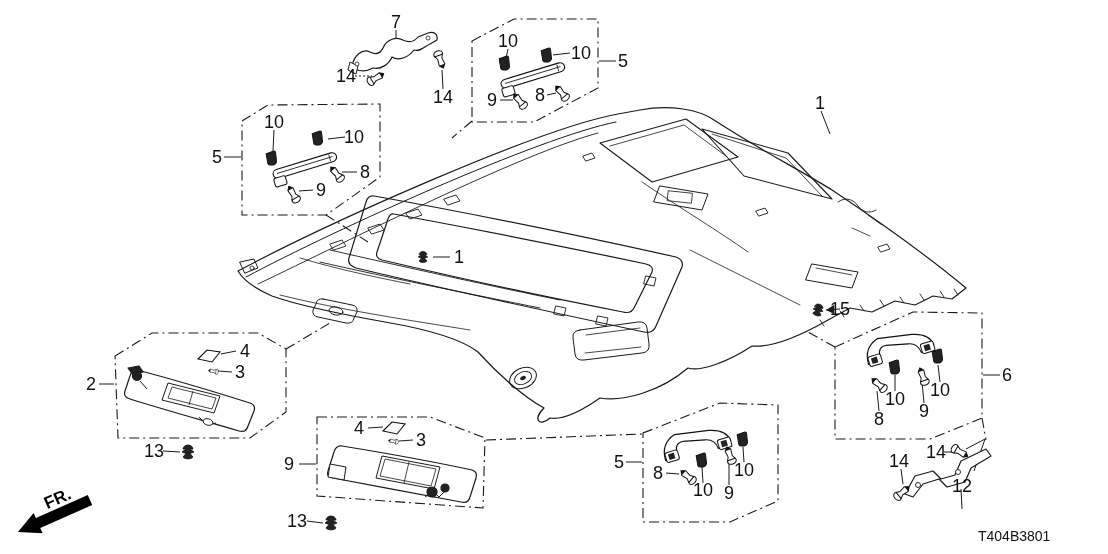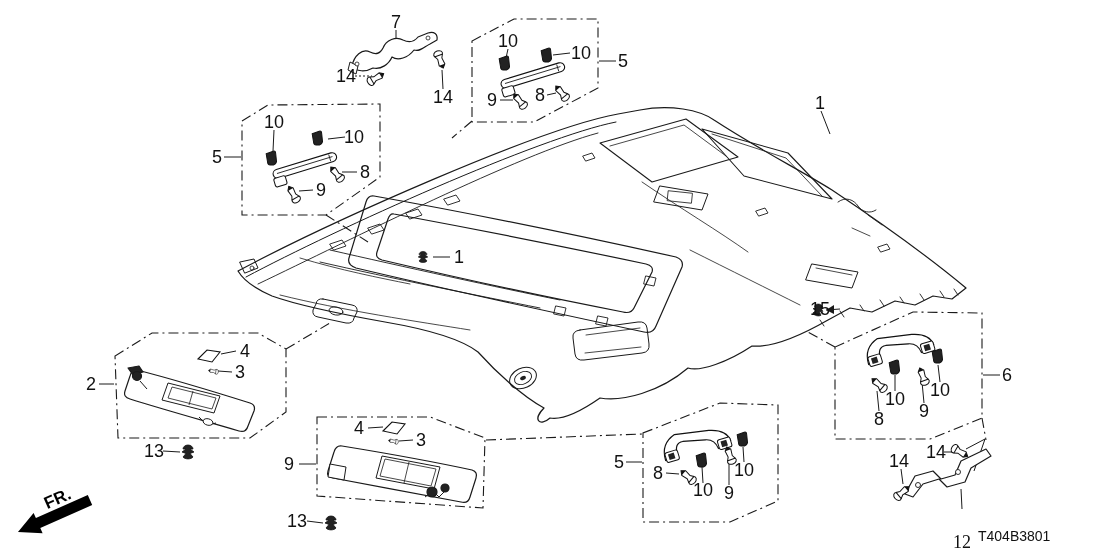--- a/index.html
+++ b/index.html
@@ -255,39 +255,39 @@
       <div class="callout" style="left: 623px; top: 61px;">5</div>
       <div class="callout" style="left: 492px; top: 100px;">9</div>
       <div class="callout" style="left: 540px; top: 95px;">8</div>
       <div class="callout" style="left: 820px; top: 103px;">1</div>
       <div class="callout" style="left: 274px; top: 122px;">10</div>
       <div class="callout" style="left: 354px; top: 137px;">10</div>
       <div class="callout" style="left: 217px; top: 157px;">5</div>
       <div class="callout" style="left: 365px; top: 172px;">8</div>
       <div class="callout" style="left: 321px; top: 190px;">9</div>
       <div class="callout" style="left: 459px; top: 257px;">1</div>
-      <div class="callout" style="left: 820px; top: 309px; text-align: right;">15</div>
+      <div class="callout" style="left: 840px; top: 309px; text-align: right;">15</div>
       <div class="callout" style="left: 91px; top: 384px;">2</div>
       <div class="callout" style="left: 245px; top: 351px;">4</div>
       <div class="callout" style="left: 240px; top: 372px;">3</div>
       <div class="callout" style="left: 154px; top: 451px;">13</div>
       <div class="callout" style="left: 289px; top: 464px;">9</div>
       <div class="callout" style="left: 359px; top: 428px;">4</div>
       <div class="callout" style="left: 421px; top: 440px;">3</div>
       <div class="callout" style="left: 297px; top: 521px;">13</div>
       <div class="callout" style="left: 619px; top: 462px;">5</div>
       <div class="callout" style="left: 658px; top: 473px;">8</div>
       <div class="callout" style="left: 703px; top: 490px;">10</div>
       <div class="callout" style="left: 729px; top: 493px;">9</div>
       <div class="callout" style="left: 744px; top: 470px;">10</div>
       <div class="callout" style="left: 1007px; top: 375px;">6</div>
       <div class="callout" style="left: 895px; top: 399px;">10</div>
       <div class="callout" style="left: 879px; top: 419px;">8</div>
       <div class="callout" style="left: 924px; top: 411px;">9</div>
       <div class="callout" style="left: 940px; top: 390px;">10</div>
       <div class="callout" style="left: 899px; top: 461px;">14</div>
       <div class="callout" style="left: 936px; top: 452px;">14</div>
-      <div class="callout" style="left: 962px; top: 542px; font-family: Liberation Serif, serif;">12</div>
+      <div class="callout" style="left: 962px; top: 486px;">12</div>
     </div>
 <div class="diagram-code">T404B3801</div>
 <div class="fr-label">FR.</div>
 
 </div>
 
 </body></html>

